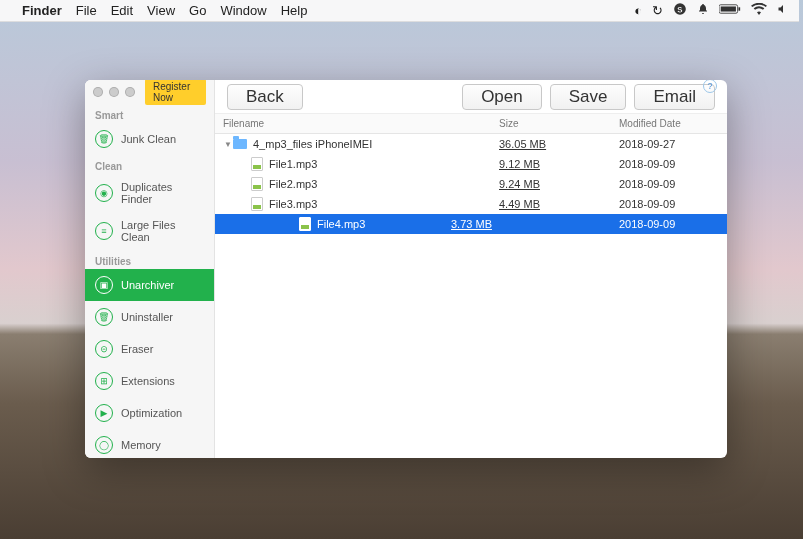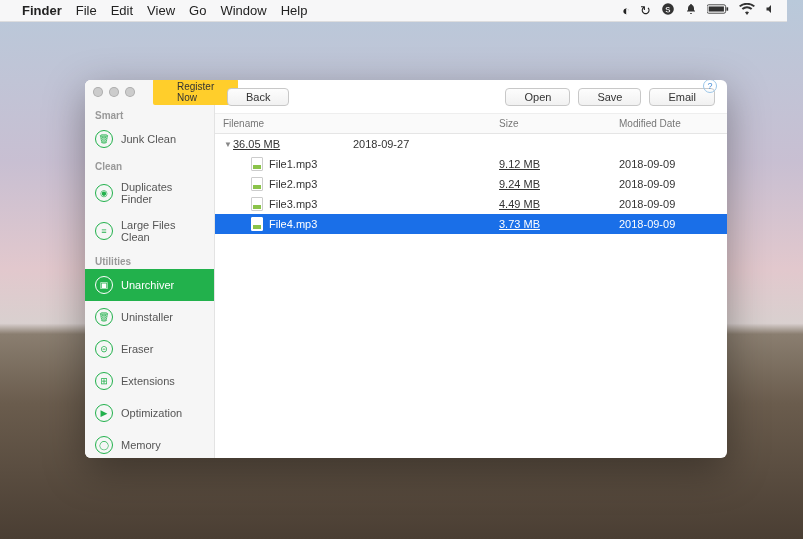--- a/index.html
+++ b/index.html
@@ -1,50 +1,50 @@
 <!DOCTYPE html>
 <html><head>
 <meta charset="utf-8">
 <style>
 * { margin: 0; padding: 0; box-sizing: border-box; font-family: -apple-system, "Helvetica Neue", Arial, sans-serif; }
 body { width: 803px; height: 539px; overflow: hidden; background: linear-gradient(to bottom, #b9c9da 0%, #c8bfd2 30%, #e2c8cd 50%, #d9d0cf 60%, #8a7e70 62%, #6a5c4d 75%, #4a3e33 100%); position: relative; }
-.menubar { position: absolute; top: 0; left: 0; right: 16px; height: 22px; background: rgba(250,250,250,0.95); display: flex; align-items: center; padding: 0 10px; font-size: 13px; color: #222; border-bottom: 1px solid rgba(0,0,0,0.1); }
+.menubar { position: absolute; top: 0; left: 0; right: 4px; height: 22px; background: rgba(250,250,250,0.95); display: flex; align-items: center; padding: 0 10px; font-size: 13px; color: #222; border-bottom: 1px solid rgba(0,0,0,0.1); }
 .menubar .apple { font-size: 14px; margin-right: 12px; }
 .menubar .app-name { font-weight: 600; margin-right: 14px; }
 .menubar .menu-item { margin-right: 14px; cursor: default; }
 .menubar .right { margin-left: auto; display: flex; align-items: center; gap: 10px; }
 .menubar .right .sys-icon { font-size: 13px; }
 .window { position: absolute; left: 85px; top: 80px; width: 642px; height: 378px; background: #fff; border-radius: 6px; box-shadow: 0 12px 40px rgba(0,0,0,0.35); overflow: hidden; display: flex; }
 .sidebar { width: 130px; background: #f6f6f6; border-right: 1px solid #e3e3e3; display: flex; flex-direction: column; }
 .titlebar { height: 24px; display: flex; align-items: center; padding: 0 8px; background: #f6f6f6; gap: 6px; }
 .traffic { display: flex; gap: 6px; }
 .dot { width: 10px; height: 10px; border-radius: 50%; background: #ccc; border: 0.5px solid rgba(0,0,0,0.15); }
-.register { margin-left: 12px; background: #ffce2b; color: #333; font-size: 10px; padding: 2px 24px; border-radius: 2px; font-weight: 500; }
+.register { margin-left: 4px; background: #ffce2b; color: #333; font-size: 10px; padding: 2px 8px; border-radius: 2px; font-weight: 500; }
 .section-label { font-size: 10px; color: #999; padding: 6px 10px 2px; font-weight: bold; }
 .side-item { display: flex; align-items: center; gap: 8px; padding: 7px 10px; font-size: 11px; color: #555; cursor: default; }
 .side-item .icon-wrap { width: 18px; height: 18px; border: 1.5px solid #22b14c; border-radius: 50%; display: flex; align-items: center; justify-content: center; color: #22b14c; font-size: 9px; flex-shrink: 0; }
 .side-item.active { background: #22b14c; color: #fff; }
 .side-item.active .icon-wrap { border-color: #fff; color: #fff; }
 .main { flex: 1; display: flex; flex-direction: column; }
 .toolbar { height: 34px; display: flex; align-items: center; padding: 0 12px; gap: 8px; position: relative; border-bottom: 1px solid #eee; }
 .toolbar .spacer { flex: 1; }
-.btn { font-size: 11px; padding: 2px 18px; border: 1px solid #c8c8c8; border-radius: 4px; background: linear-gradient(#fdfdfd,#f1f1f1); color: #333; cursor: default; }
+.btn { font-size: 17px; padding: 2px 18px; border: 1px solid #c8c8c8; border-radius: 4px; background: linear-gradient(#fdfdfd,#f1f1f1); color: #333; cursor: default; }
 .help { position: absolute; right: 10px; top: -1px; width: 14px; height: 14px; border: 1px solid #9cc6e8; border-radius: 50%; font-size: 9px; color: #4a90d9; display: flex; align-items: center; justify-content: center; }
 .headers { display: flex; font-size: 10px; color: #777; padding: 4px 8px; border-bottom: 1px solid #e5e5e5; background: #fafafa; }
 .col-name { flex: 1; }
 .col-size { width: 120px; }
 .col-date { width: 100px; }
 .filelist { flex: 1; overflow: auto; }
 .row { display: flex; align-items: center; font-size: 11px; color: #333; padding: 3px 8px; height: 20px; }
 .row .indent0 { width: 10px; display: inline-flex; align-items: center; justify-content: center; }
 .row .indent1 { width: 28px; }
 .row .fname { flex: 1; display: flex; align-items: center; gap: 6px; }
 .row .fsize { width: 120px; text-decoration: underline; }
 .row .fdate { width: 100px; }
-.row.selected { background: #1a6fe8; color: #fff; }
+.row.selected { background: #1a6fe8; color: #fff; gap: 48px; }
 .folder-icon { width: 14px; height: 10px; background: #6db7ff; border-radius: 1px; position: relative; display: inline-block; }
 .folder-icon::before { content: ""; position: absolute; top: -3px; left: 0; width: 6px; height: 3px; background: #6db7ff; border-radius: 1px 1px 0 0; }
 .file-icon { width: 12px; height: 14px; background: #fff; border: 1px solid #ccc; border-radius: 1px; position: relative; display: inline-block; }
 .file-icon::after { content: ""; position: absolute; bottom: 1px; left: 1px; right: 1px; height: 4px; background: #8bc34a; }
 .row.selected .file-icon { border-color: #fff; }
 .tri { font-size: 8px; color: #888; }
 </style>
 </head>
 <body>
 
@@ -155,20 +155,24 @@
       <button class="btn">Email</button>
     </div>
     <div class="headers">
       <div class="col-name">Filename</div>
       <div class="col-size">Size</div>
       <div class="col-date">Modified Date</div>
     </div>
     <div class="filelist">
       <div class="row">
         <span class="indent0 tri">▼</span>
+        <span class="fname">
+            <span class="folder-icon"></span>
+            <span>4_mp3_files iPhoneIMEI</span>
+          </span>
         <span class="fsize">36.05 MB</span>
         <span class="fdate">2018-09-27</span>
       </div>
       <div class="row">
         <span class="indent1"></span>
         <span class="fname">
             <span class="file-icon"></span>
             <span>File1.mp3</span>
           </span>
         <span class="fsize">9.12 MB</span>

